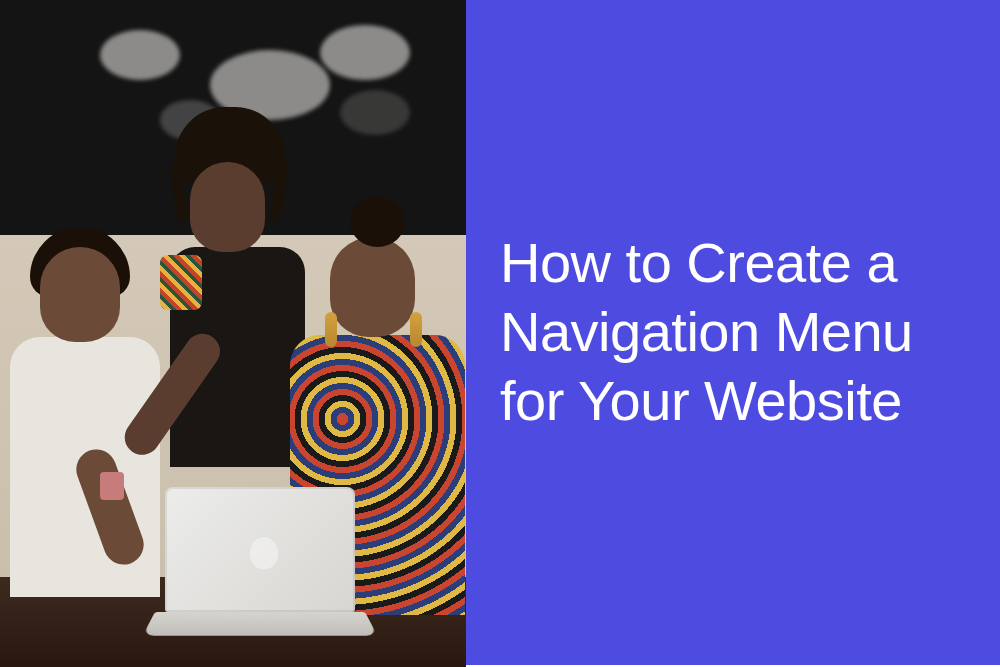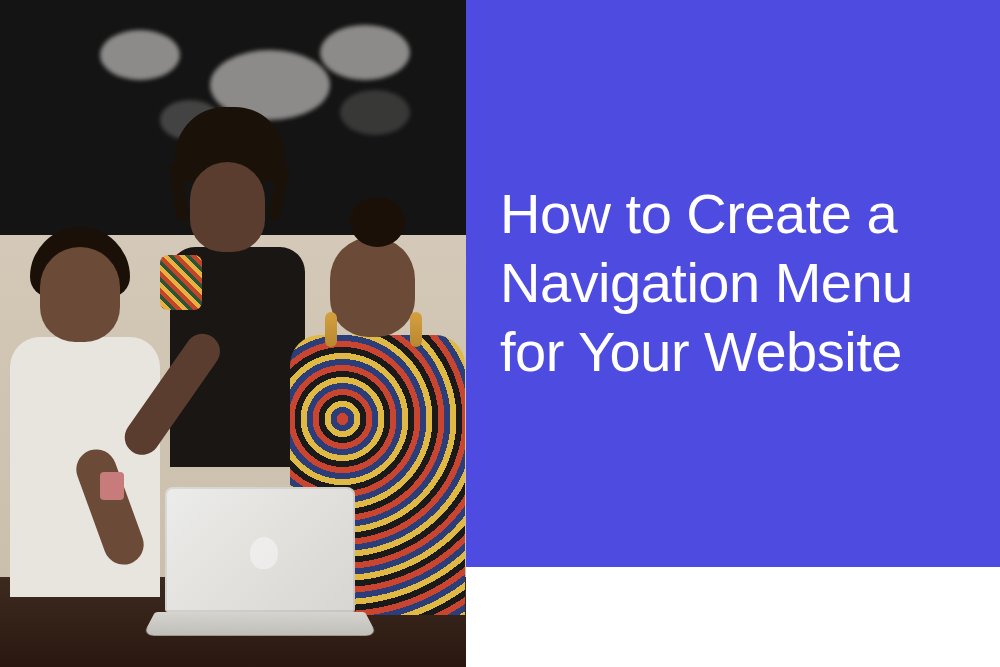--- a/index.html
+++ b/index.html
@@ -251,21 +251,21 @@
       left: 0;
       width: 210px;
       height: 30px;
       background: linear-gradient(180deg, #d6d4cf 0%, #c0beb8 100%);
       border-radius: 3px 3px 10px 10px;
       transform: perspective(200px) rotateX(45deg);
       transform-origin: top;
     }
     .right-panel {
       width: 534px;
-      height: 567px;
+      height: 665px;
       background: #4e4ce0;
       display: flex;
       align-items: center;
       padding-left: 34px;
       padding-right: 14px;
     }
     .title-text {
       color: #ffffff;
       font-size: 56px;
       font-weight: 500;

